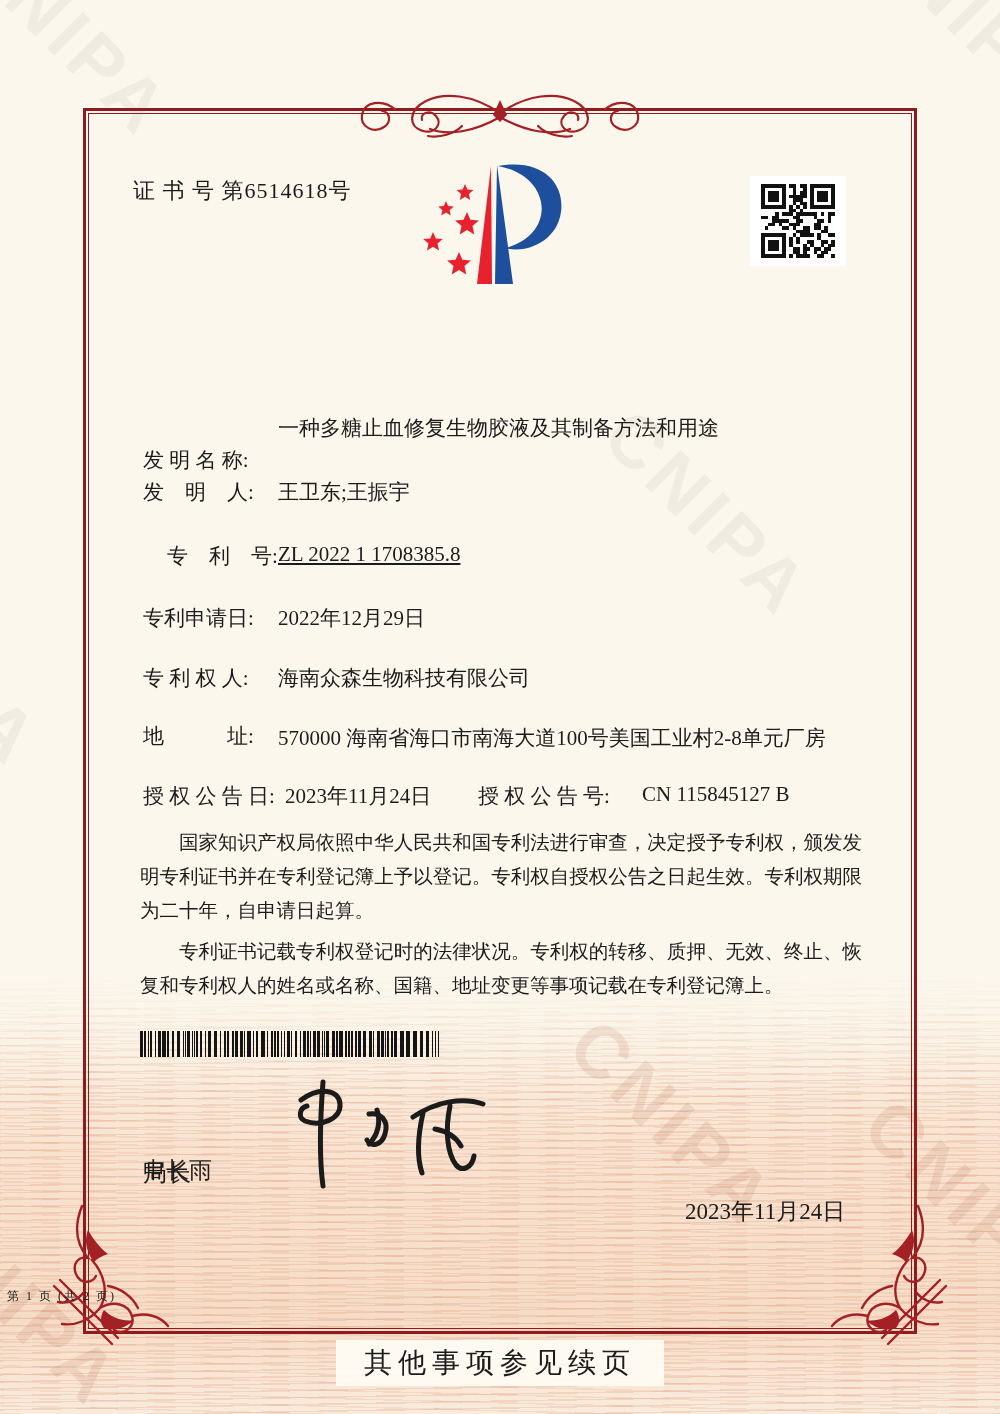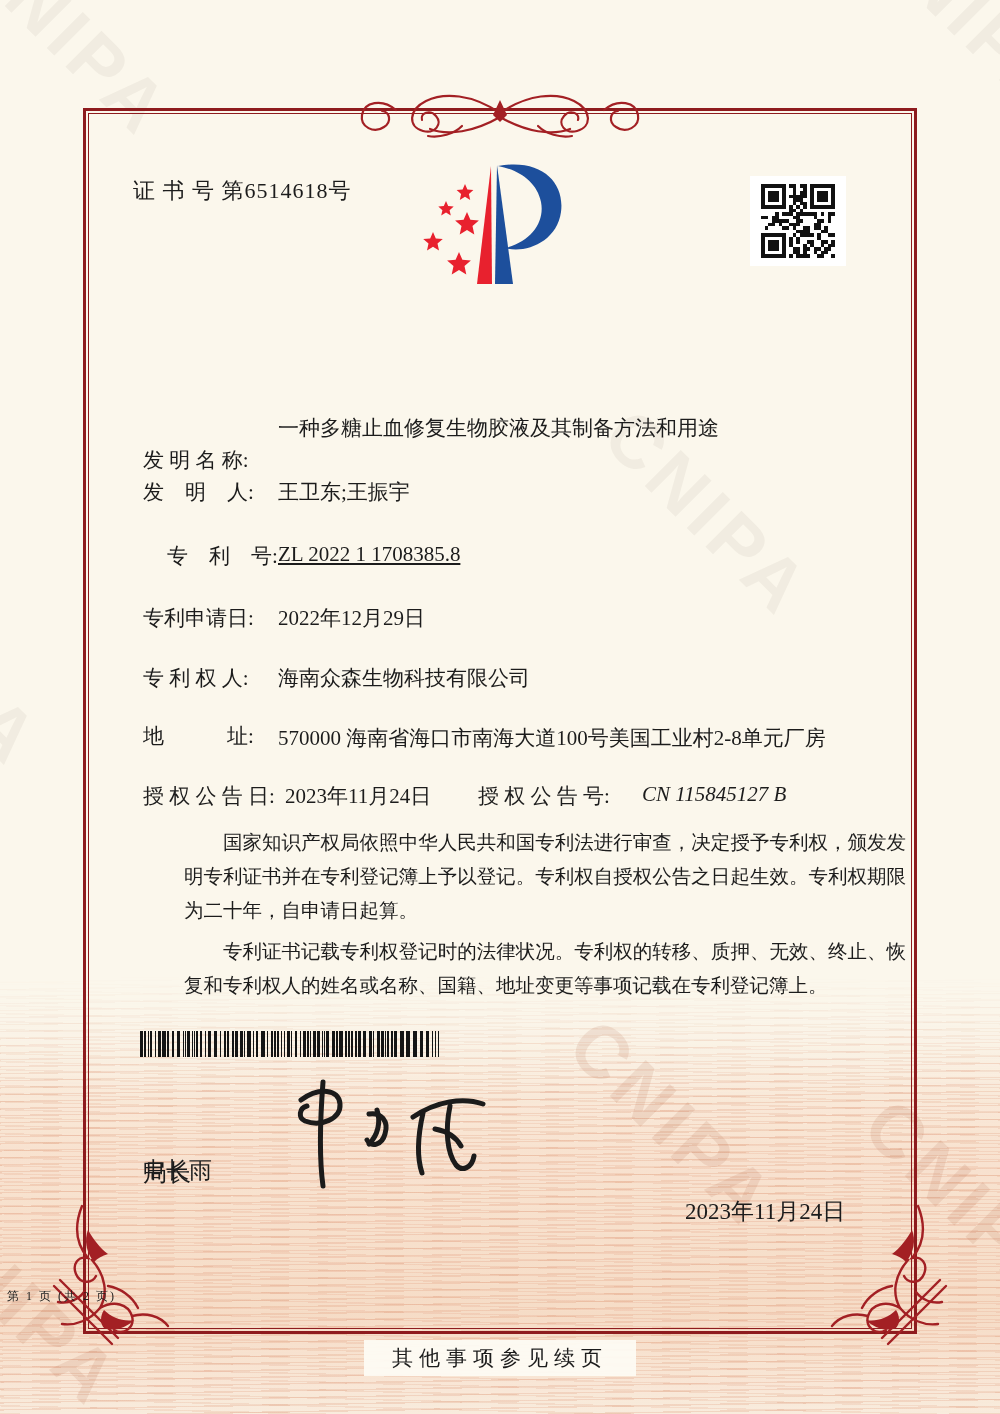--- a/index.html
+++ b/index.html
@@ -44,34 +44,34 @@
     position:absolute;left:0;right:0;top:296px;text-align:center;
     font-size:47px;font-weight:700;letter-spacing:16px;text-indent:16px;
   }
   
   .field-label{position:absolute;font-size:21px;white-space:nowrap;}
   .field-value{position:absolute;font-size:21px;white-space:nowrap;}
   .field-value.wrap{white-space:normal;width:560px;line-height:32px;}
   
   .body-text{
     position:absolute;left:140px;top:826px;width:722px;
-    font-size:19.5px;line-height:34px;text-align:justify;margin-left:44px;
+    font-size:19.5px;line-height:34px;text-align:justify;
   }
   .body-text p{margin:0 0 7px 0;text-indent:2em;}
   
   .barcode{position:absolute;left:140px;top:1031px;width:302px;height:26px;}
   
   .sig-role{position:absolute;left:143px;top:1110px;font-size:24px;font-family:"Liberation Sans","DejaVu Sans",sans-serif;margin-top:47px;}
   .sig-name{position:absolute;left:143px;top:1155px;font-size:23px;font-family:"Liberation Sans","DejaVu Sans",sans-serif;}
   .sig-script{position:absolute;left:285px;top:1072px;}
   .sig-date{position:absolute;left:685px;top:1196px;font-size:23px;}
   
   .page-info{position:absolute;left:0;right:0;top:1288px;text-align:left;font-size:12px;letter-spacing:2px;padding-left:7px;}
   .cont-note-wrap{position:absolute;left:0;right:0;top:1340px;text-align:center;}
-  .cont-note{display:inline-block;background:rgba(253,251,243,0.95);padding:4px 28px;font-size:21px;letter-spacing:6px;}
+  .cont-note{display:inline-block;background:rgba(253,251,243,0.95);padding:4px 28px;font-size:28px;letter-spacing:6px;}
 </style>
 </head>
 <body>
 
 <div class="page">
 
   <div class="guilloche"></div>
 
   <div class="wm" style="left:-60px;top:-10px;">CNIPA</div>
   <div class="wm" style="left:840px;top:-30px;">CNIPA</div>
@@ -402,21 +402,21 @@
 
   <div class="field-label" style="left:143px;top:664px;">专 利 权 人:</div>
   <div class="field-value" style="left:278px;top:664px;">海南众森生物科技有限公司</div>
 
   <div class="field-label" style="left:143px;top:722px;">地　　　址:</div>
   <div class="field-value wrap" style="left:278px;top:722px;">570000 海南省海口市南海大道100号美国工业村2-8单元厂房</div>
 
   <div class="field-label" style="left:143px;top:782px;">授 权 公 告 日:</div>
   <div class="field-value" style="left:285px;top:782px;">2023年11月24日</div>
   <div class="field-label" style="left:478px;top:782px;font-family:Liberation Serif, serif;">授 权 公 告 号:</div>
-  <div class="field-value" style="left:642px;top:782px;font-style:italic;">CN 115845127 B</div>
+  <div class="field-value" style="left:642px;top:782px;">CN 115845127 B</div>
 
   <div class="body-text">
     <p>国家知识产权局依照中华人民共和国专利法进行审查，决定授予专利权，颁发发明专利证书并在专利登记簿上予以登记。专利权自授权公告之日起生效。专利权期限为二十年，自申请日起算。</p>
     <p>专利证书记载专利权登记时的法律状况。专利权的转移、质押、无效、终止、恢复和专利权人的姓名或名称、国籍、地址变更等事项记载在专利登记簿上。</p>
   </div>
 
   <svg id="barcode" class="barcode" viewBox="0 0 302 26" preserveAspectRatio="none">
       <rect x="0" y="0" width="3" height="26" fill="#141414"></rect>
       <rect x="4" y="0" width="2" height="26" fill="#141414"></rect>
       <rect x="8" y="0" width="1" height="26" fill="#141414"></rect>

